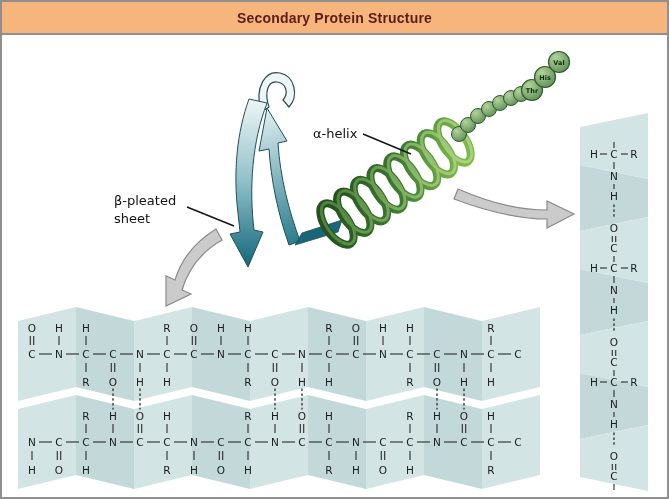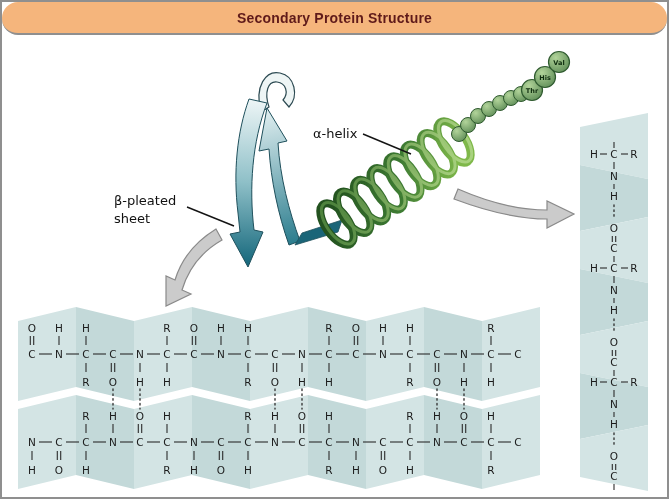--- a/index.html
+++ b/index.html
@@ -20,21 +20,21 @@
   .bond{stroke:#2b2b2b;stroke-width:1.1;}
   .hbond{stroke:#2b2b2b;stroke-width:1.3;stroke-dasharray:1.6 3.2;stroke-linecap:round;}
   .pointer{stroke:#141414;stroke-width:1.4;}
   .label{font-size:13px;fill:#111;}
   .bead-label{font-size:6.5px;font-weight:bold;text-anchor:middle;fill:#0e2c0e;}
 </style>
 </head>
 <body>
 
 <div class="frame">
-  <div class="title-bar" style="background: rgb(245, 181, 124); color: rgb(95, 26, 26); border-radius: 16px;">
+  <div class="title-bar" style="background: rgb(245, 181, 124); color: rgb(95, 26, 26);">
     <span>Secondary Protein Structure</span>
   </div>
 
   <svg id="scene" width="669" height="499" viewBox="0 0 669 499">
     <defs>
       <linearGradient id="gradDown" gradientUnits="userSpaceOnUse" x1="252" y1="98" x2="246" y2="262">
         <stop offset="0" stop-color="#edf5f6"></stop>
         <stop offset="0.5" stop-color="#8fc0c8"></stop>
         <stop offset="1" stop-color="#17697d"></stop>
       </linearGradient>

